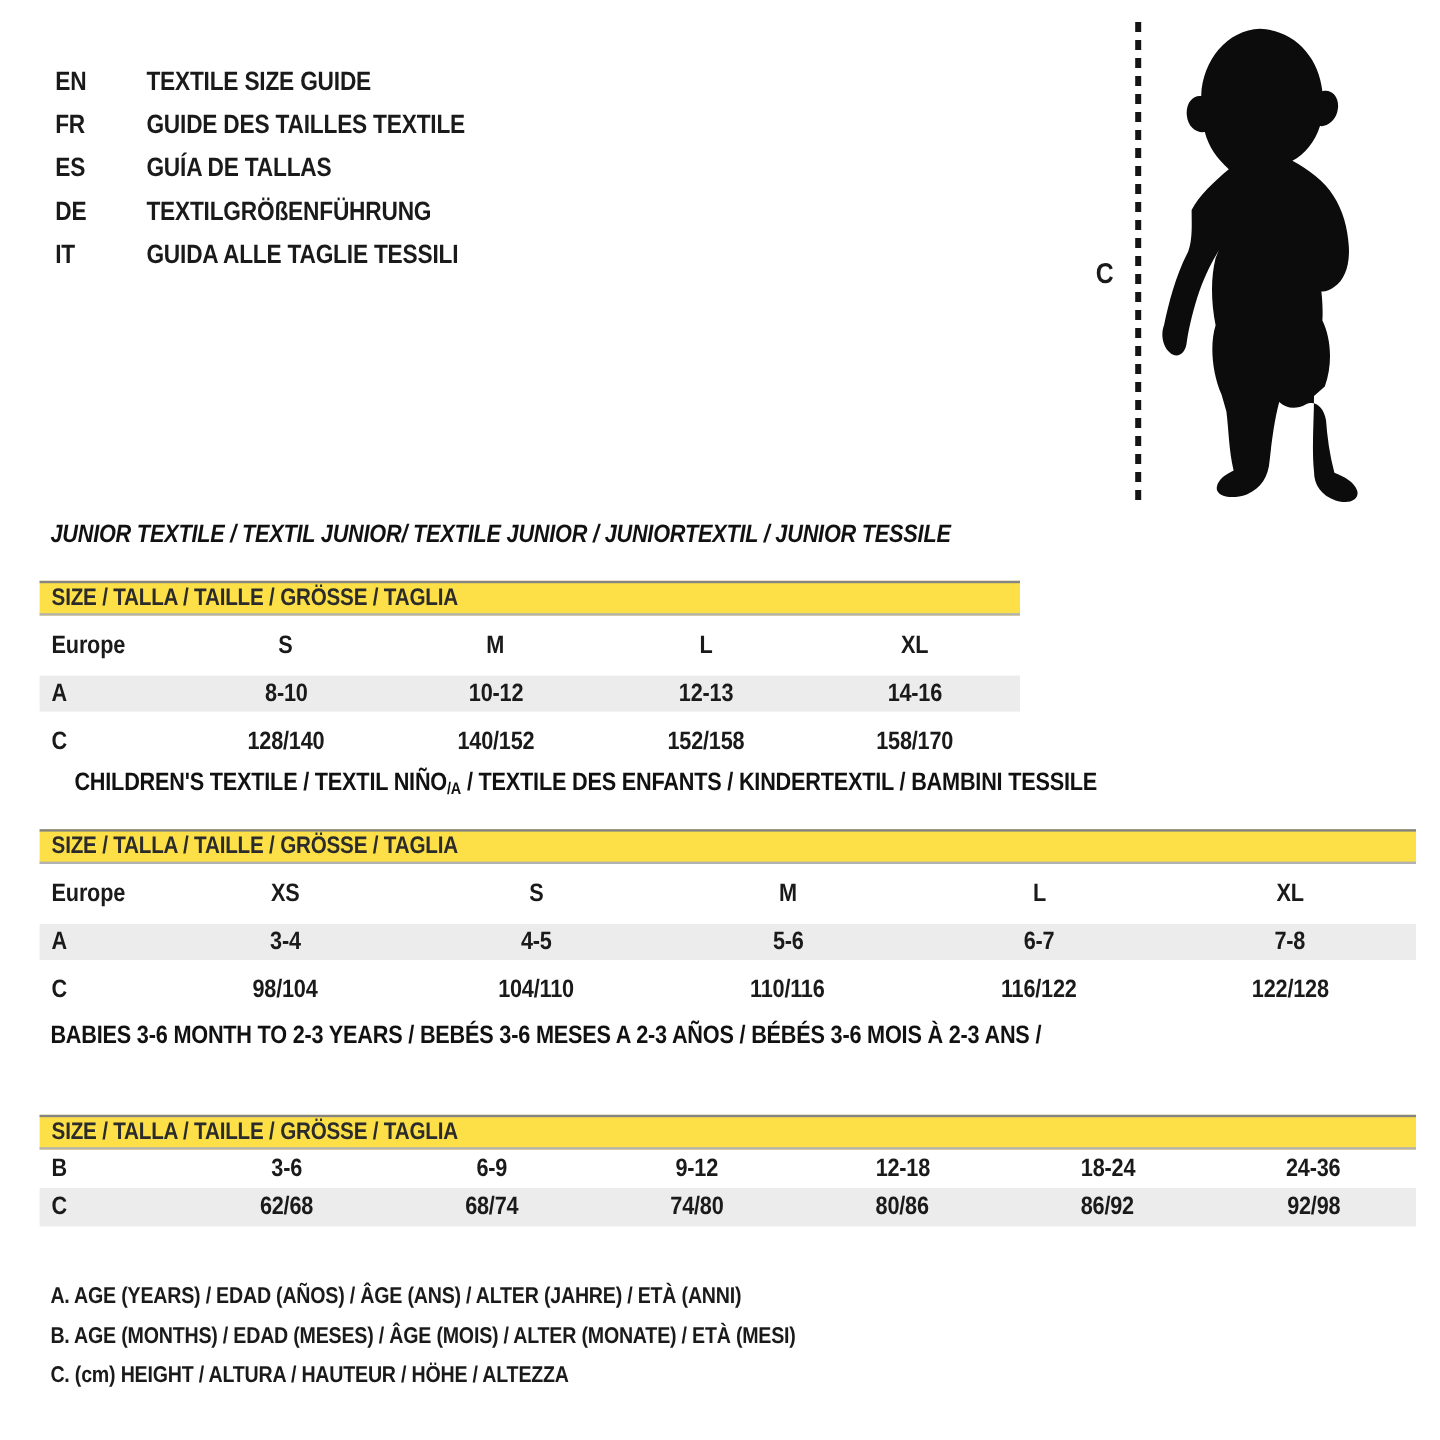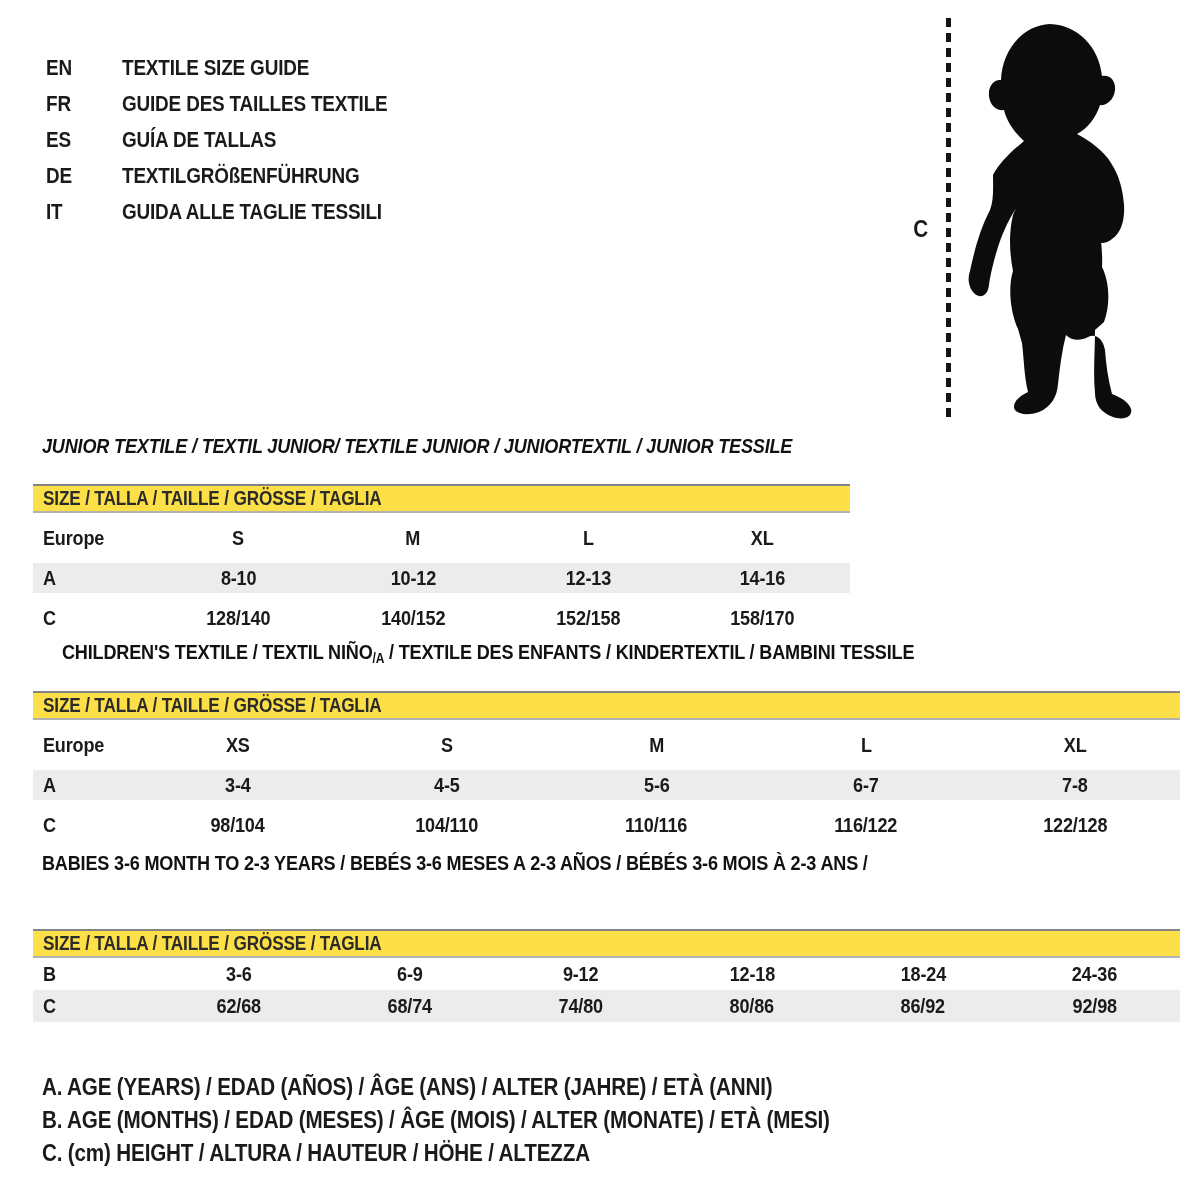--- a/index.html
+++ b/index.html
@@ -37,21 +37,21 @@
   }
   .t-row{display:flex;align-items:center;font-size:21px;}
   .t-row.shade{background:#ececec;}
   .h35{height:50px;} .h30{height:30px;} .h32{height:32px;}
   .t-lbl{padding-left:10px;text-align:left;}
   .w108{width:108px;} .w90{width:90px;} .w110{width:110px;}
   .t-cell{flex:1;text-align:center;}
 
   
   .footnotes{position:absolute;left:42px;top:1070px;}
-  .footnote{height:33px;display:flex;align-items:center;font-size:24px;}
+  .footnote{height:33px;display:flex;align-items:flex-start;font-size:19px;}
 </style>
 </head>
 <body>
 
 <div class="page">
 
   <div class="lang-list">
     <div class="lang-row">
       <span class="lang-code cn">EN</span>
       <span class="cn">TEXTILE SIZE GUIDE</span>

